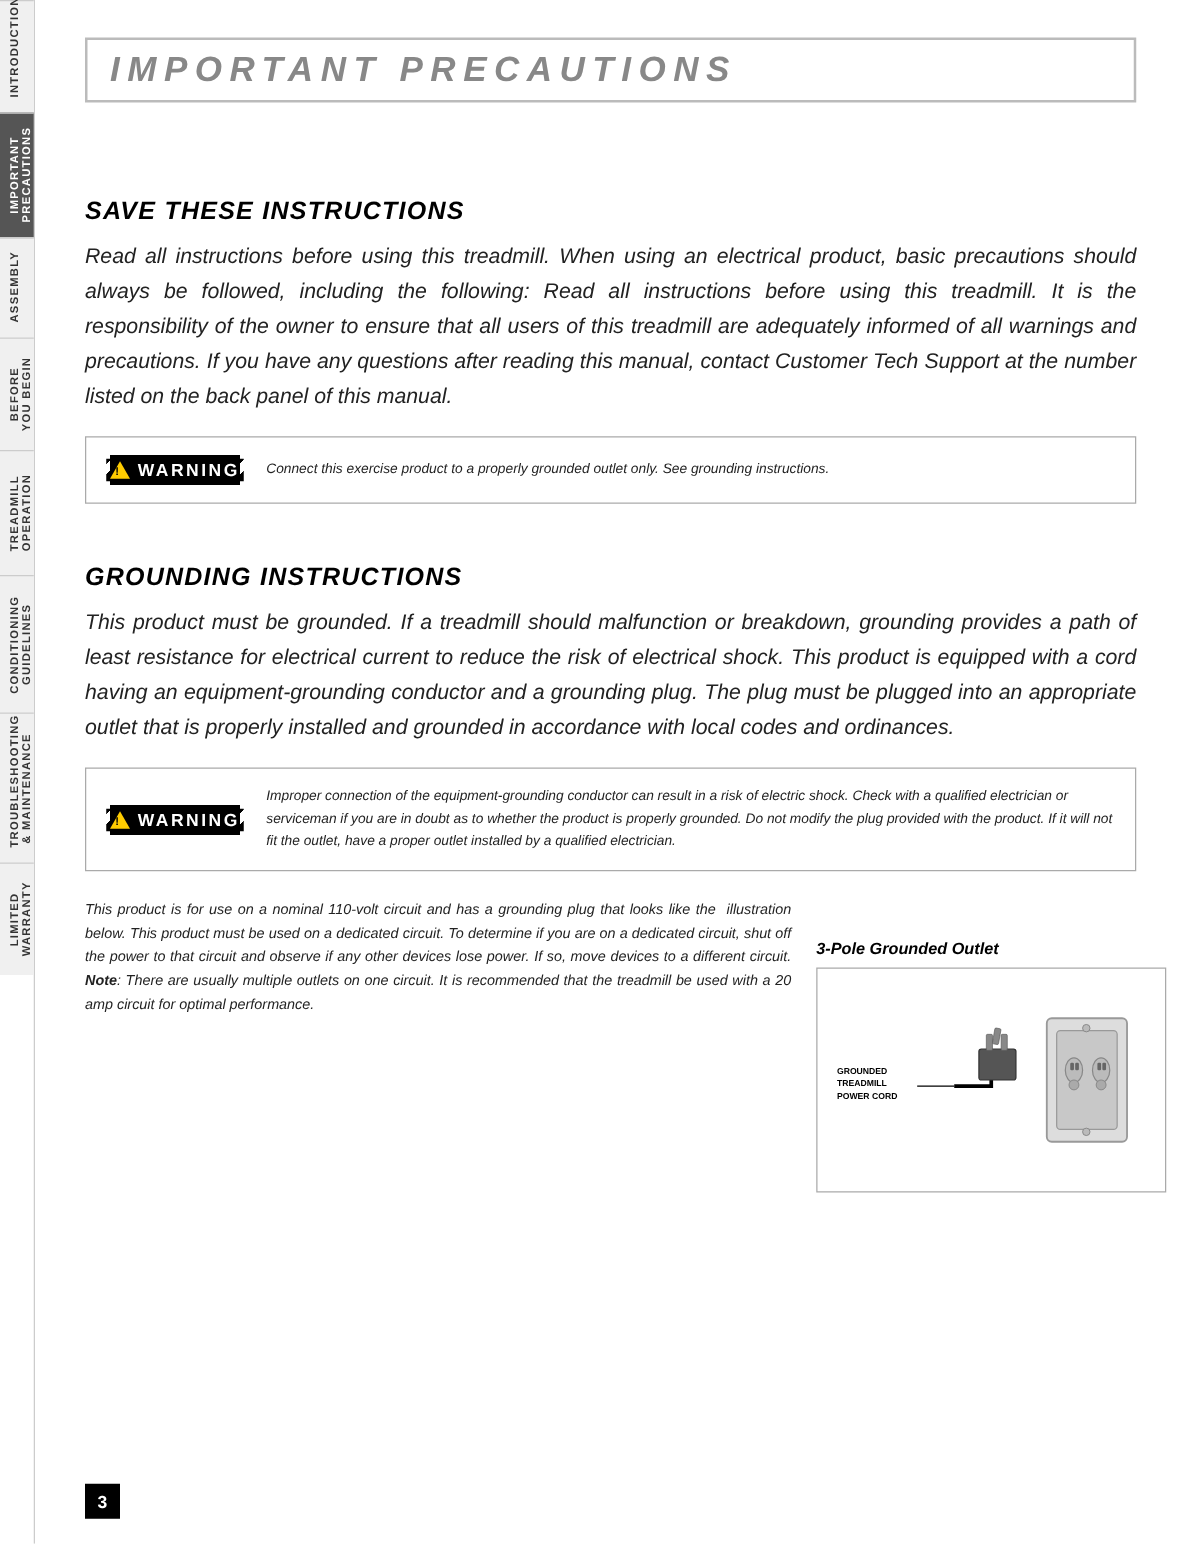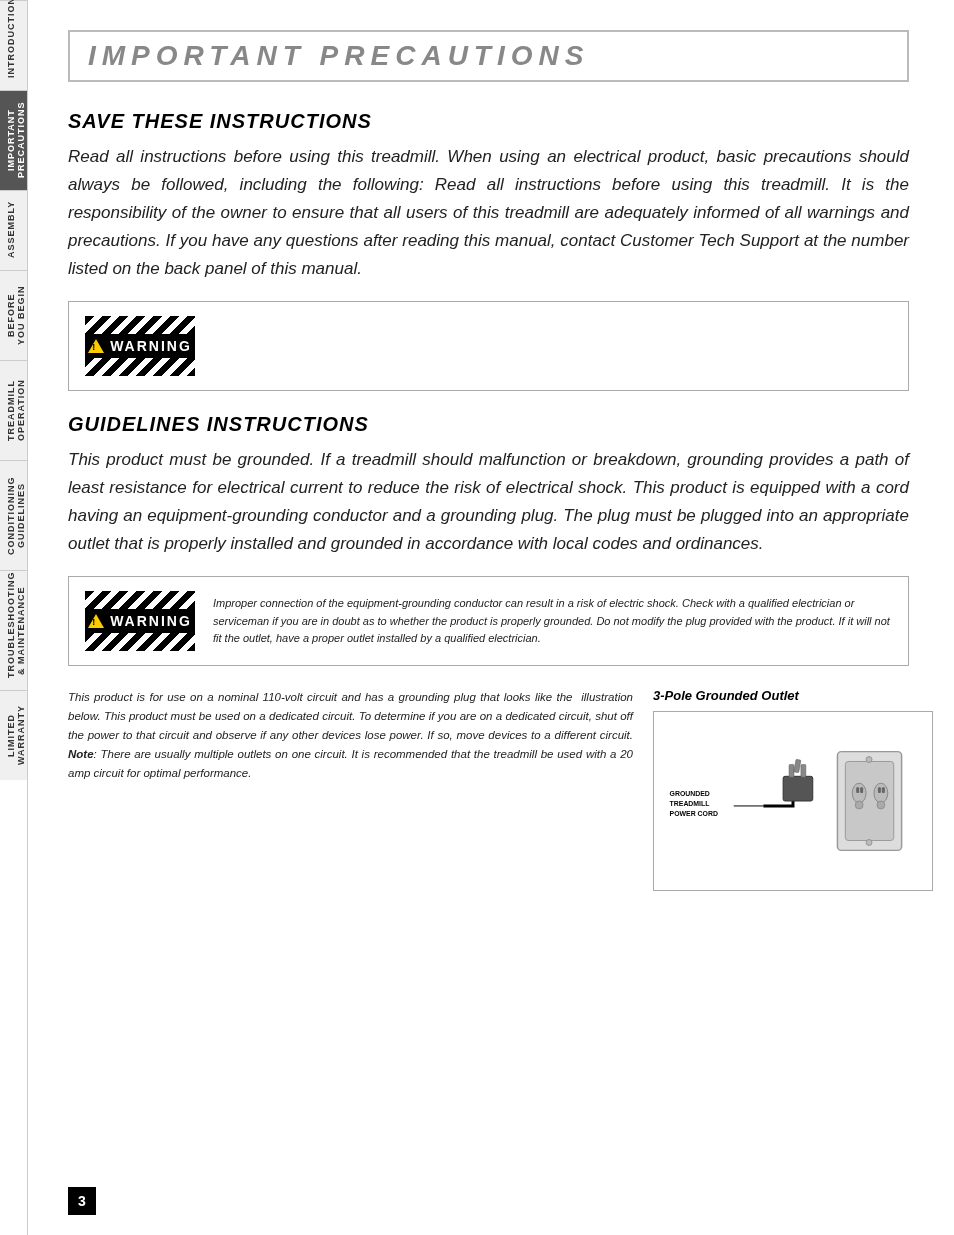--- a/index.html
+++ b/index.html
@@ -71,20 +71,21 @@
     }
 
     
     .section-heading {
       font-size: 20px;
       font-weight: 900;
       font-style: italic;
       letter-spacing: 1px;
       margin-bottom: 10px;
       color: #000;
+      margin-top: 48px;
     }
 
     
     .body-text {
       font-size: 17px;
       font-style: italic;
       line-height: 1.65;
       color: #222;
       text-align: justify;
       margin-bottom: 18px;
@@ -97,21 +98,21 @@
       margin-bottom: 22px;
       display: flex;
       align-items: center;
       gap: 18px;
       background: #fff;
     }
 
     
     .warning-badge {
       display: flex;
-      flex-direction: column;
+      flex-direction: row;
       align-items: center;
       flex-shrink: 0;
       width: 110px;
     }
     .warning-stripe {
       width: 110px;
       height: 18px;
       background: repeating-linear-gradient(
         -45deg,
         #000 0px, #000 6px,
@@ -182,20 +183,21 @@
       color: #222;
       text-align: justify;
     }
     .bottom-text strong {
       font-style: italic;
     }
 
     .outlet-illustration {
       width: 256px;
       flex-shrink: 0;
+      margin-top: 32px;
     }
     .outlet-title {
       font-size: 13px;
       font-weight: bold;
       font-style: italic;
       margin-bottom: 8px;
       color: #000;
     }
     .outlet-box {
       border: 1px solid #aaa;
@@ -272,25 +274,26 @@
   
   <div class="warning-box">
     <div class="warning-badge">
       <div class="warning-stripe"></div>
       <div class="warning-label">
         <span class="warning-triangle"></span>
         <span>WARNING</span>
       </div>
       <div class="warning-stripe-bottom"></div>
     </div>
+    <div class="warning-text">Connect this exercise product to a properly grounded outlet only. See grounding instructions.</div>
   </div>
 
   
   <div>
-    <div class="section-heading">GUIDELINES INSTRUCTIONS</div>
+    <div class="section-heading">GROUNDING INSTRUCTIONS</div>
     <div class="body-text">This product must be grounded. If a treadmill should malfunction or breakdown, grounding provides a path of least resistance for electrical current to reduce the risk of electrical shock. This product is equipped with a cord having an equipment-grounding conductor and a grounding plug. The plug must be plugged into an appropriate outlet that is properly installed and grounded in accordance with local codes and ordinances.</div>
   </div>
 
   
   <div class="warning-box">
     <div class="warning-badge">
       <div class="warning-stripe"></div>
       <div class="warning-label">
         <span class="warning-triangle"></span>
         <span>WARNING</span>

